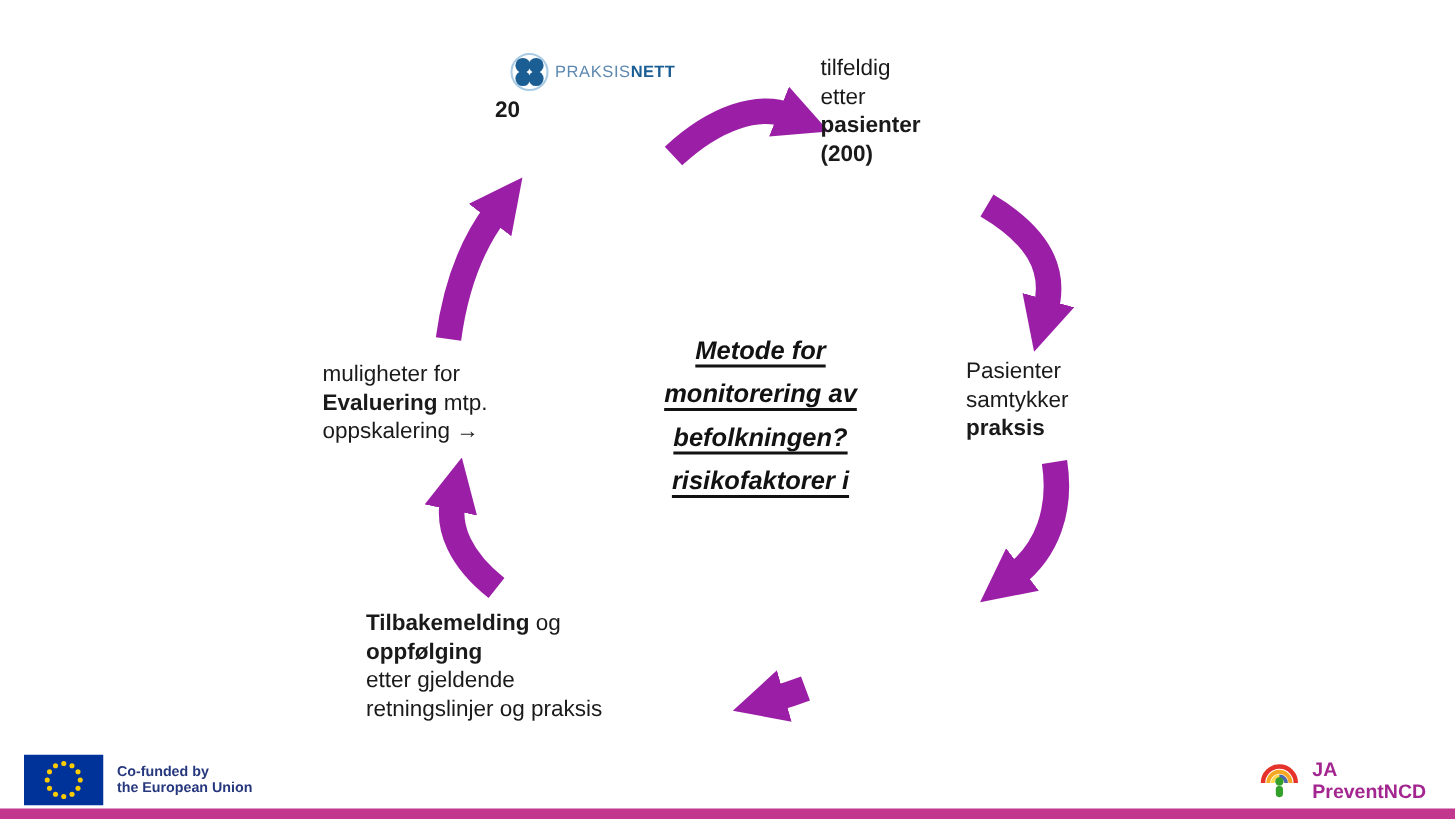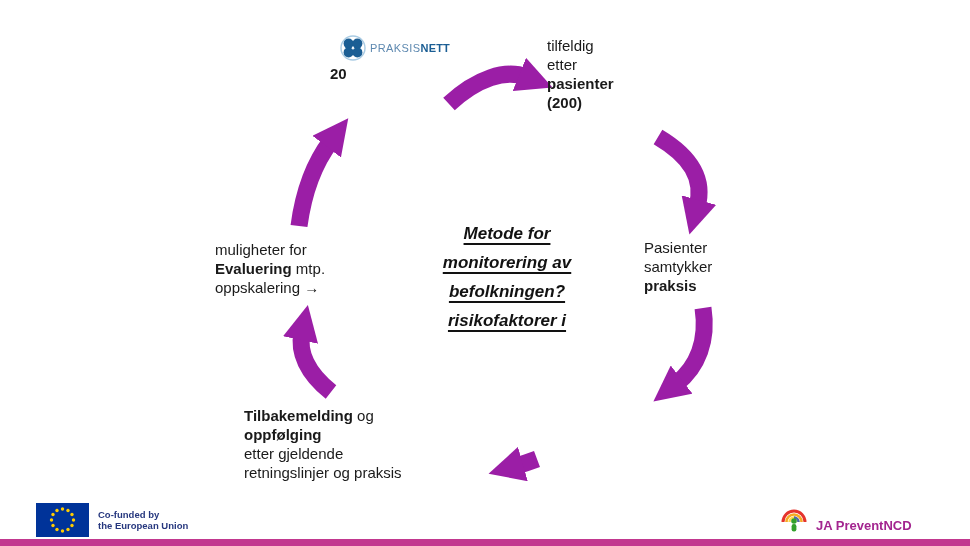--- a/index.html
+++ b/index.html
@@ -11,23 +11,23 @@
   .node{position:absolute;text-align:left;font-size:15px;line-height:19px;color:#1a1a1a;}
   .node .b{font-weight:bold;}
   .brandline{display:flex;align-items:center;justify-content:center;gap:4px;height:24px;margin-bottom:4px;}
   .brandtext{font-size:11px;letter-spacing:.4px;color:var(--praksis-light-blue);}
   .brandtext .nett{font-weight:bold;color:var(--praksis-blue);letter-spacing:.2px;}
   .title{
     position:absolute;left:372px;top:219px;width:270px;text-align:center;
     font-size:17px;line-height:29px;font-weight:bold;font-style:italic;color:#121212;
   }
   .title .tline{text-decoration:underline;text-decoration-thickness:2px;text-underline-offset:4px;}
-  .eu{position:absolute;left:36px;top:503px;display:flex;align-items:center;gap:9px;}
+  .eu{position:absolute;left:16px;top:503px;display:flex;align-items:center;gap:9px;}
   .eu-text{font-size:9.5px;line-height:11.5px;font-weight:bold;color:var(--eu-text);text-align:left;}
-  .ja{position:absolute;left:780px;top:505px;display:flex;align-items:flex-end;gap:8px;}
+  .ja{position:absolute;left:839px;top:505px;display:flex;align-items:flex-start;gap:8px;}
   .ja-label{font-size:13px;font-weight:bold;color:var(--ja-magenta);}
   .footer-bar{position:absolute;left:0;top:539px;width:970px;height:7px;background:var(--footer-bar);}
 </style>
 </head>
 <body>
 
 <div class="canvas">
 
   <svg class="arrows" width="970" height="546" viewBox="0 0 970 546">
     <defs>

